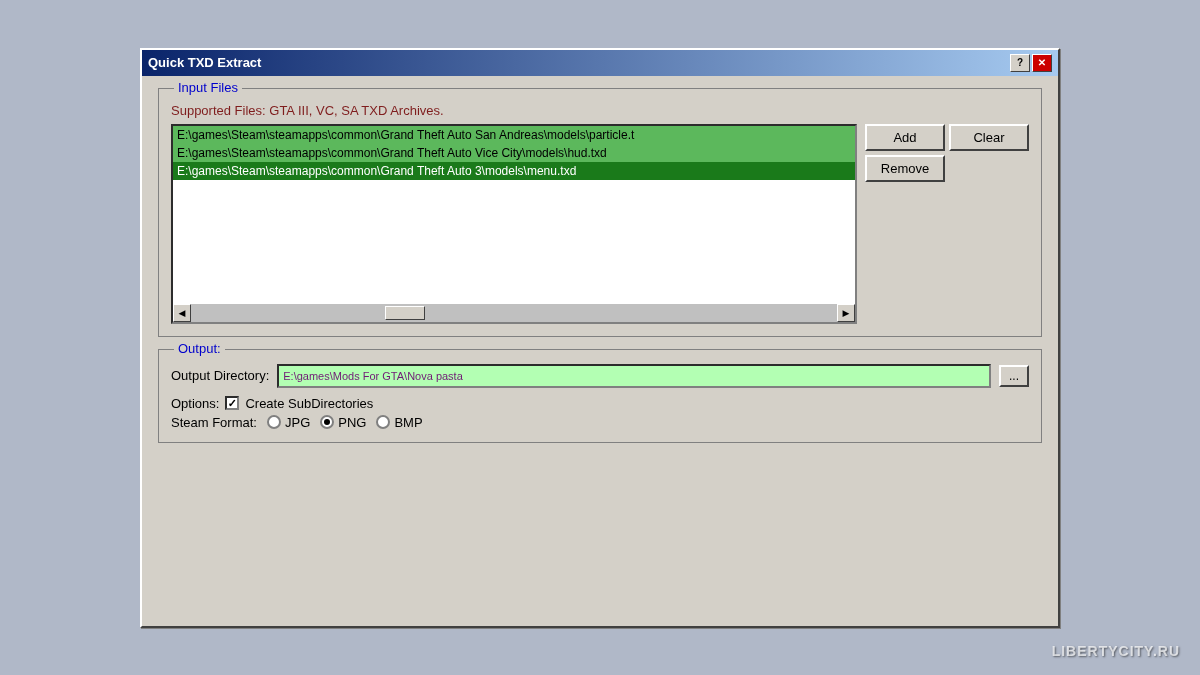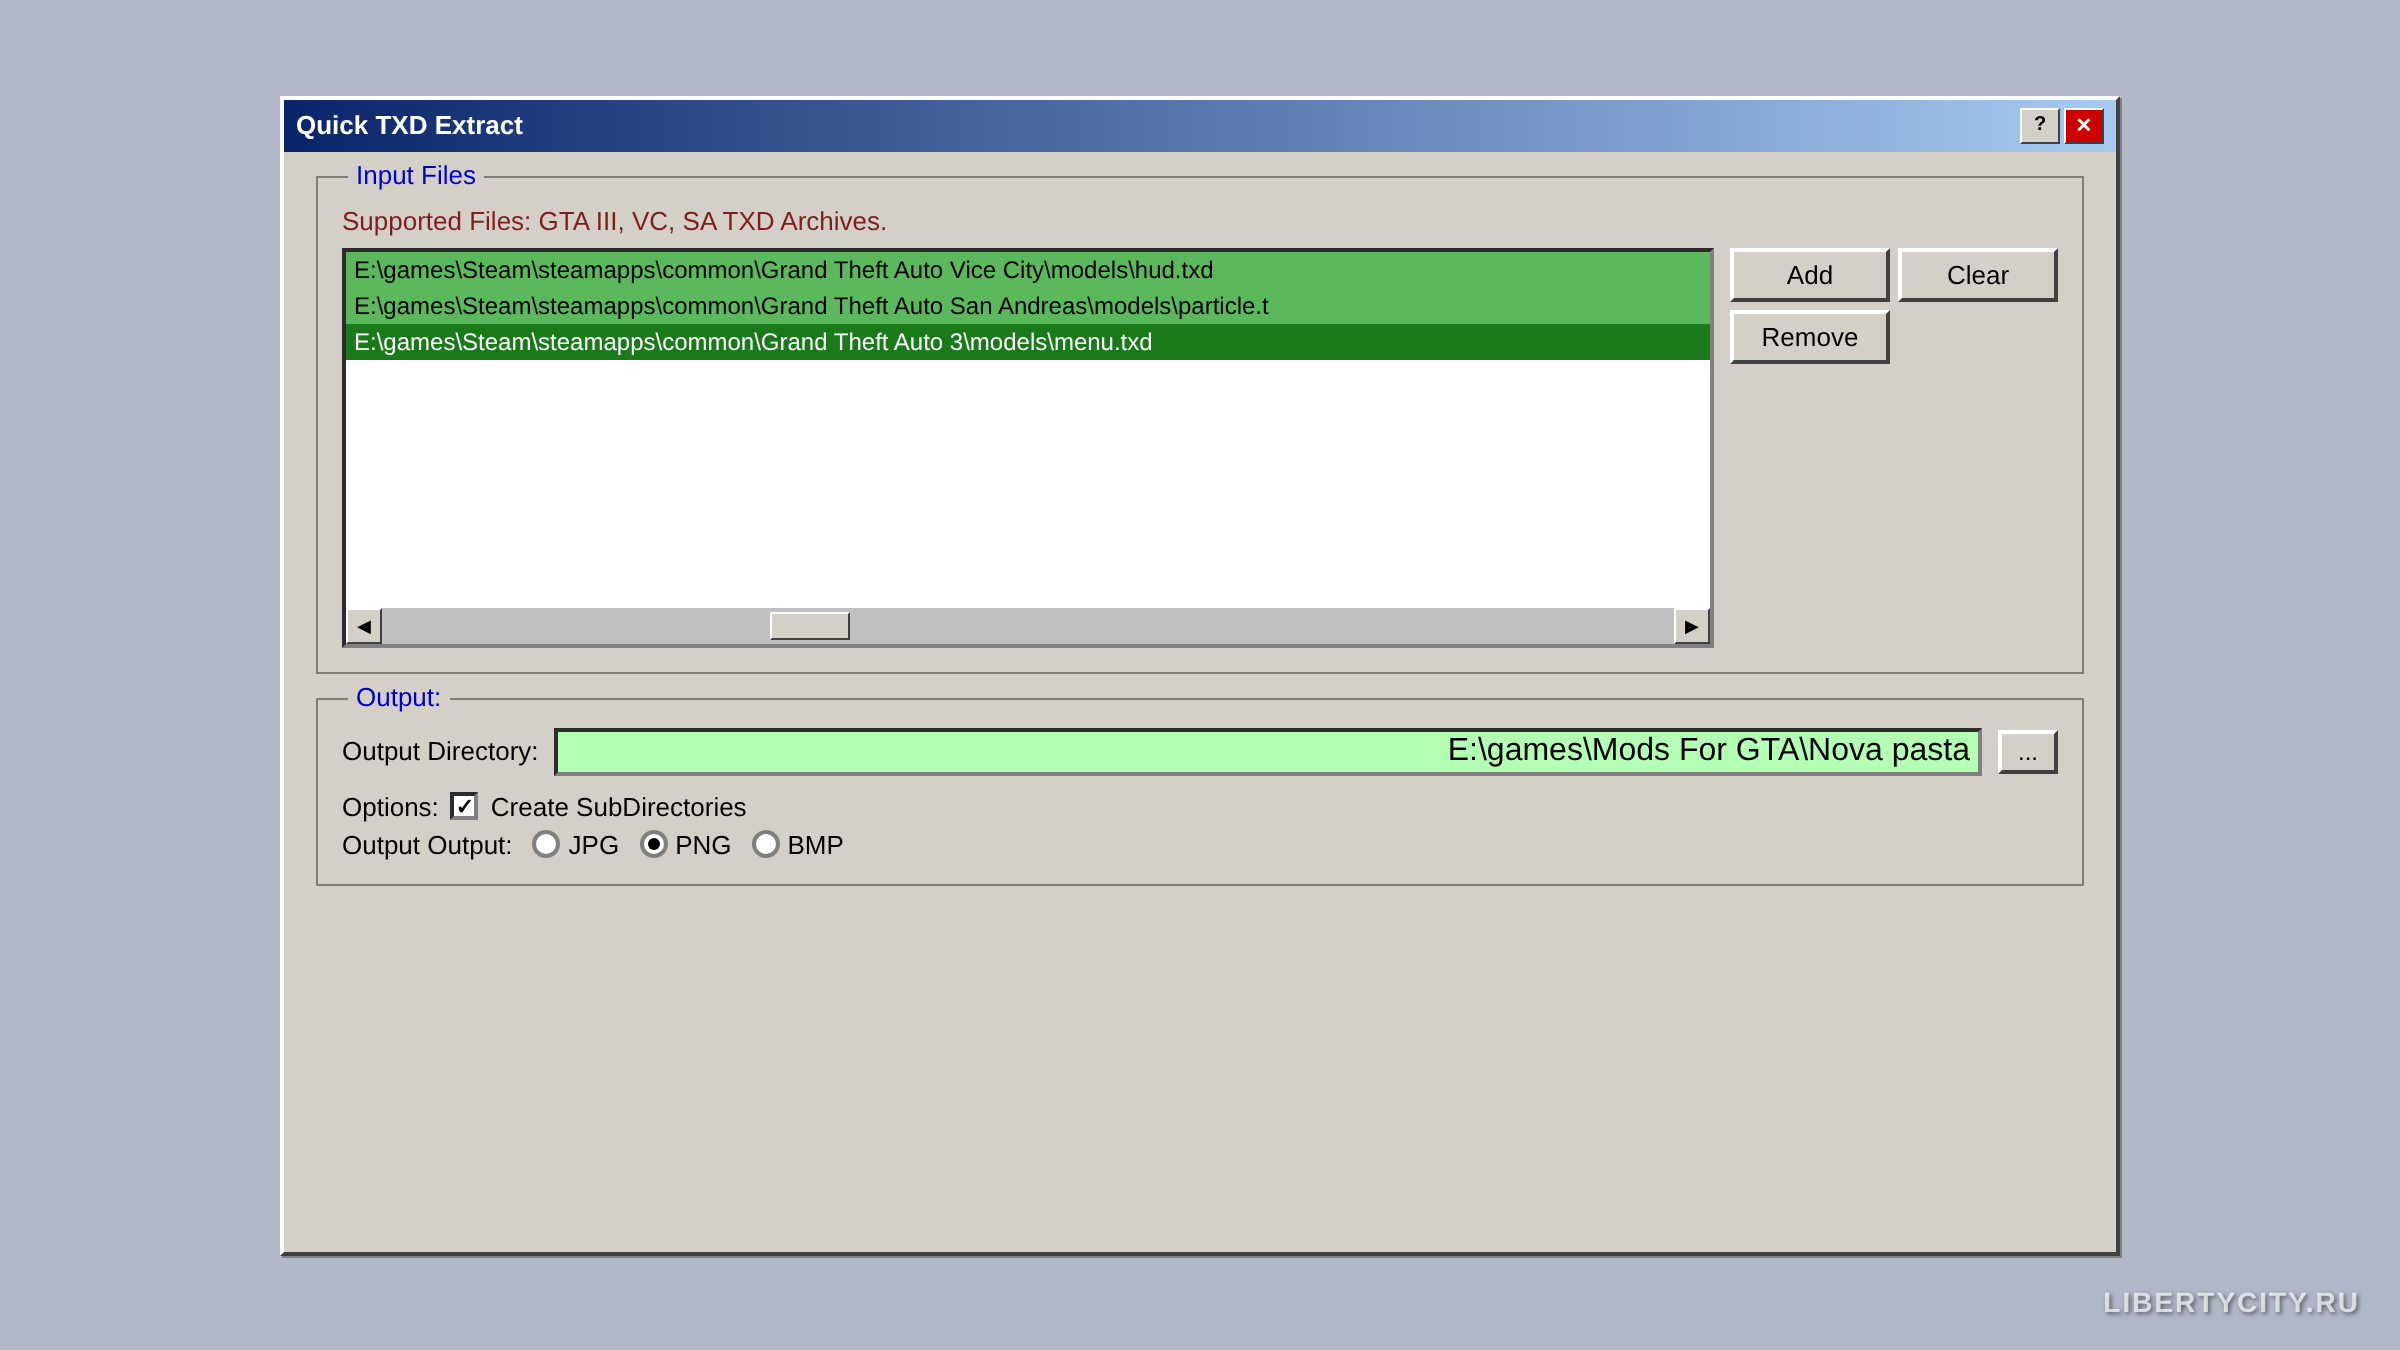--- a/index.html
+++ b/index.html
@@ -191,24 +191,23 @@
     .output-label {
       color: #000000;
       white-space: nowrap;
     }
 
     .output-input {
       flex: 1;
       padding: 2px 4px;
       border: 2px inset #808080;
       background: #b3ffb3;
-      font-size: 16px;
-      color: #000000;
+      font-size: 11px;
+      color: #701a75;
       height: 24px;
-      text-align: right;
     }
 
     .browse-btn {
       padding: 2px 6px;
       border: 2px solid;
       border-top-color: #ffffff;
       border-left-color: #ffffff;
       border-right-color: #404040;
       border-bottom-color: #404040;
       background: #d4d0c8;
@@ -344,22 +343,22 @@
 
       <div class="group-wrapper">
         <span class="group-label">Input Files</span>
 
         <div class="supported-files">Supported Files: GTA III, VC, SA TXD Archives.</div>
 
         <div class="input-section">
 
           <div class="file-list-container">
             <div class="file-list">
+              <div class="file-item">E:\games\Steam\steamapps\common\Grand Theft Auto San Andreas\models\particle.t</div>
               <div class="file-item">E:\games\Steam\steamapps\common\Grand Theft Auto Vice City\models\hud.txd</div>
-              <div class="file-item">E:\games\Steam\steamapps\common\Grand Theft Auto San Andreas\models\particle.t</div>
               <div class="file-item selected">E:\games\Steam\steamapps\common\Grand Theft Auto 3\models\menu.txd</div>
             </div>
             <div class="scrollbar-h">
               <div class="scroll-btn">◀</div>
               <div class="scroll-track">
                 <div class="scroll-thumb"></div>
               </div>
               <div class="scroll-btn">▶</div>
             </div>
           </div>
@@ -385,21 +384,21 @@
           <button class="browse-btn">...</button>
         </div>
 
         <div class="options-row">
           <span class="output-label">Options:</span>
           <div class="win-checkbox checked"></div>
           <span>Create SubDirectories</span>
         </div>
 
         <div class="format-row">
-          <span class="output-label">Output Output:</span>
+          <span class="output-label">Steam Format:</span>
 
           <div class="radio-wrap">
             <div class="win-radio"></div>
             <span>JPG</span>
           </div>
 
           <div class="radio-wrap">
             <div class="win-radio selected"></div>
             <span>PNG</span>
           </div>

